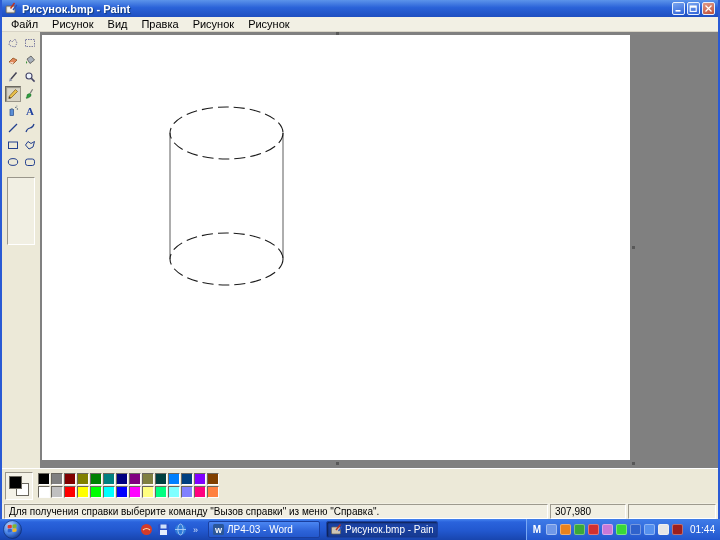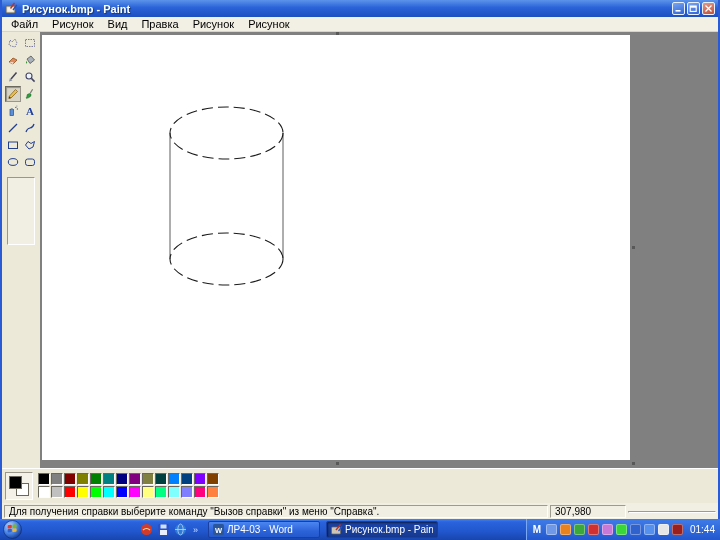--- a/index.html
+++ b/index.html
@@ -57,21 +57,21 @@
   .cc-bg { position:absolute; right:3px; bottom:3px; width:13px; height:13px;
            border:1px solid #6a675f; }
   .cc-fg { position:absolute; left:3px; top:3px; width:13px; height:13px;
            border:1px solid #6a675f; z-index:2; }
   .swatches { display:grid; grid-template-rows:13px 13px; grid-auto-flow:column;
               grid-auto-columns:13px; }
   .swatch { width:12px; height:12px; border:1px solid; border-color:#6a675f #fdfdfd #fdfdfd #6a675f; }
 
   
   .statusbar { height:17px; background:#f1efe3; display:flex; gap:2px; padding:1px 2px;
-               font-size:10px; color:#000;align-items:center; }
+               font-size:10px; color:#000; }
   .pane { border:1px solid; border-color:#9d9a8e #ffffff #ffffff #9d9a8e;
           display:flex; align-items:center; padding:0 4px; white-space:nowrap; overflow:hidden; }
   .pane.help   { flex:1; }
   .pane.coords { width:76px; }
   .pane.extra  { width:88px; }
 
   
   #taskbar { position:absolute; left:0; bottom:0; width:720px; height:21px;
              background:linear-gradient(180deg,#4584f0 0px,#2a63dc 3px,#2258cf 55%,#1845ae 100%);
              display:flex; align-items:center; }

